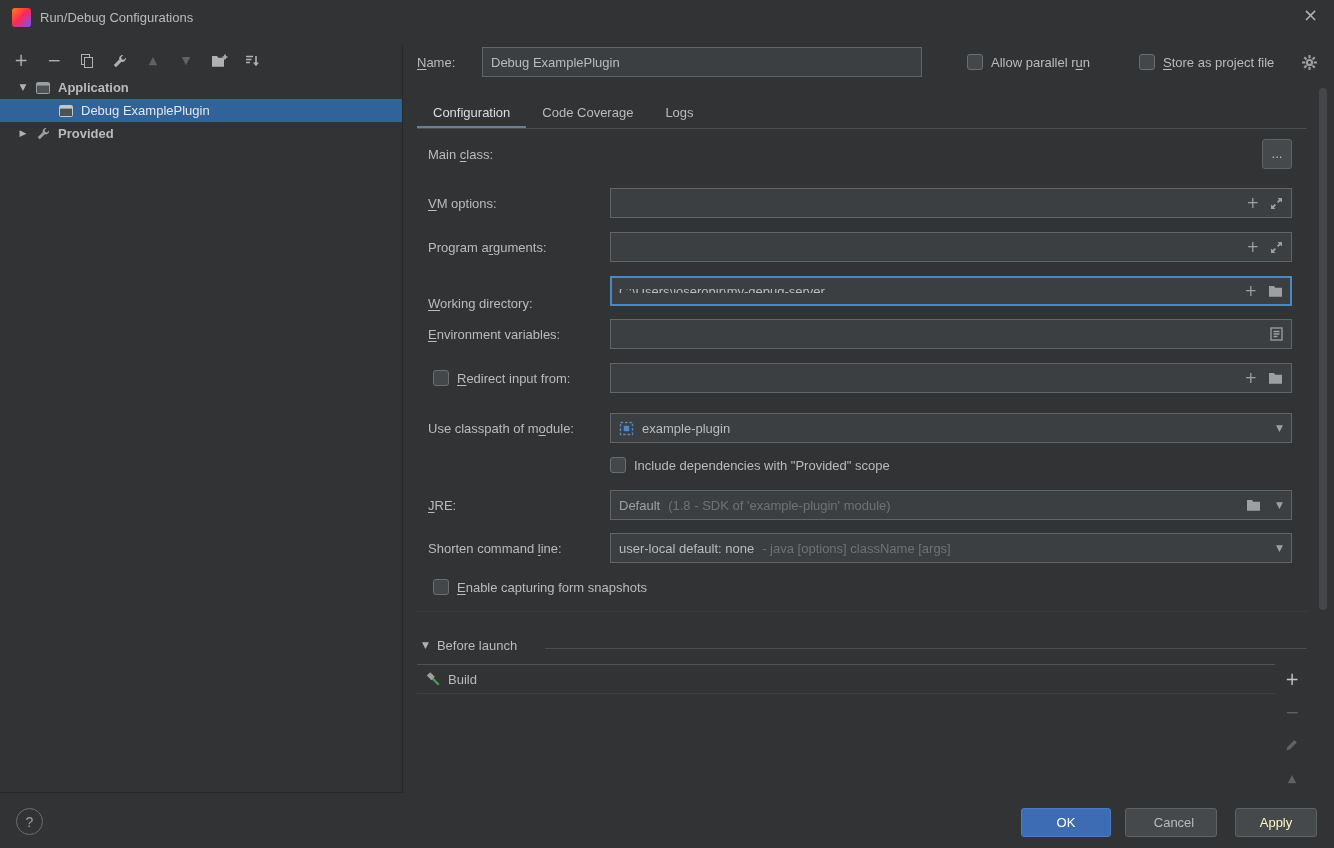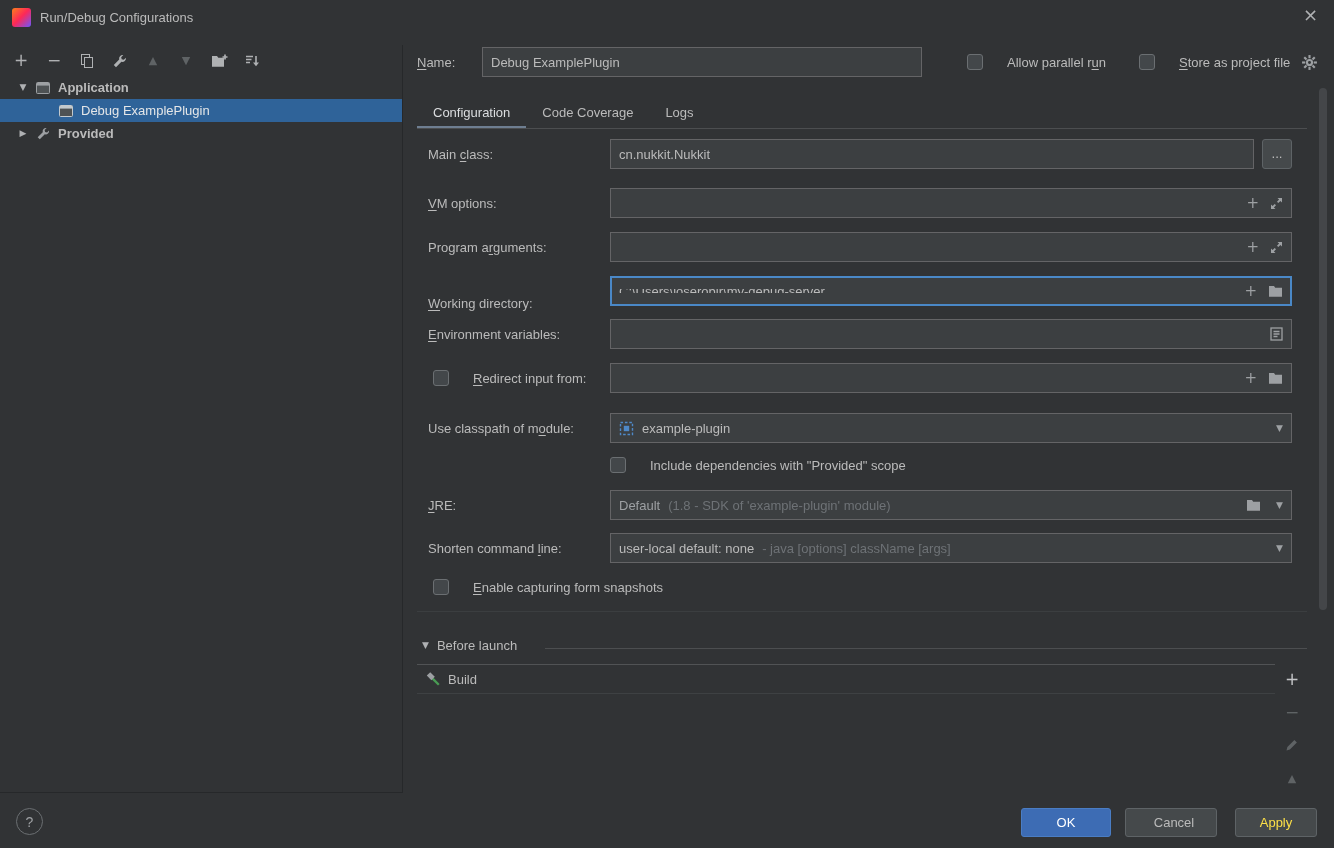--- a/index.html
+++ b/index.html
@@ -44,21 +44,21 @@
   .field input{flex:1;min-width:0;background:transparent;border:none;outline:none;color:var(--text,#BBBBBB);font:inherit;height:100%;}
   .field.focused{border:2px solid var(--focus_border,#4A88C7);padding:11px 7px;}
   .field-actions{display:flex;align-items:center;gap:11px;margin-left:auto;}
   .plus{font-size:15px;color:#9DA0A3;}
   .combo .arrow{margin-left:auto;font-size:9px;color:#9DA0A3;}
   .combo .val{white-space:nowrap;}
   .hint{color:var(--hint_text,#6E7276);white-space:nowrap;}
   .dim{color:#9DA0A3;}
 
   .checkbox{width:16px;height:16px;background:#43474A;border:1px solid #6B6F72;border-radius:3px;flex:none;}
-  .check-group{position:absolute;display:flex;align-items:center;gap:24px;white-space:nowrap;}
+  .check-group{position:absolute;display:flex;align-items:center;gap:8px;white-space:nowrap;}
 
   .browse-btn{position:absolute;width:30px;height:30px;background:#45494B;border:1px solid #5E6366;border-radius:3px;
     color:var(--text,#BBBBBB);display:flex;align-items:center;justify-content:center;line-height:0;}
 
   .tabs{position:absolute;left:0;top:95px;height:34px;display:flex;justify-content:flex-end;}
   .tab{padding:0 16px;display:flex;align-items:center;}
   .tab.selected{box-shadow:inset 0 -3px 0 var(--tab_underline,#6E7E91);color:#DCDEE0;}
 
   .bl-header{position:absolute;display:flex;align-items:center;gap:8px;}
   .bl-header .twisty{font-size:9px;color:#AFB1B3;}
@@ -66,21 +66,21 @@
   .bl-row{height:29px;display:flex;align-items:center;padding-left:8px;gap:7px;border-bottom:1px solid #3E4143;}
   .side-tb{position:absolute;width:22px;height:22px;display:flex;align-items:center;justify-content:center;background:none;border:none;}
   .side-tb .glyph{font-size:17px;color:#C3C5C7;}
   .side-tb.disabled .glyph{color:#5F6365;}
 
   .scroll-thumb{position:absolute;background:rgba(169,174,179,0.16);border-radius:4px;}
 
   .btn{position:absolute;height:29px;border-radius:3px;display:flex;align-items:center;justify-content:center;font:inherit;}
   .btn.primary{background:var(--primary_button_bg,#3D6CB4);border:1px solid #4A7DC4;color:#FFFFFF;}
   .btn.secondary{background:#45494B;border:1px solid #5E6366;color:var(--text,#BBBBBB);}
-  .btn.disabled{color:#fde047;}
+  .btn.disabled{color:#fef9c3;}
   .help{position:absolute;left:16px;top:808px;width:27px;height:27px;border-radius:50%;border:1px solid #6B6F72;
     color:#9DA0A3;display:flex;align-items:center;justify-content:center;font-size:14px;}
 </style>
 </head>
 <body>
 
 <div class="titlebar">
   <div class="logo"></div>
   <span>Run/Debug Configurations</span>
   <span class="close glyph">×</span>
@@ -197,23 +197,20 @@
     <div class="tab">
         <span>Code Coverage</span>
       </div>
     <div class="tab">
         <span>Logs</span>
       </div>
   </div>
   <div class="hline" style="left:0;top:128px;width:890px;"></div>
 
   <span class="flabel" style="left:11px;top:147px;">Main <u>c</u>lass:</span>
-  <div class="field" style="left:193px;top:139px;width:644px;">
-    <input value="cn.nukkit.Nukkit" style="">
-  </div>
   <button class="browse-btn" style="left:845px;top:139px;">
     <span>...</span>
   </button>
 
   <span class="flabel" style="left:11px;top:196px;"><u>V</u>M options:</span>
   <div class="field" style="left:193px;top:188px;width:682px;">
     <input value="" style="">
     <span class="field-actions">
       <span class="plus glyph">+</span>
       <svg width="13" height="13" viewBox="0 0 13 13">

